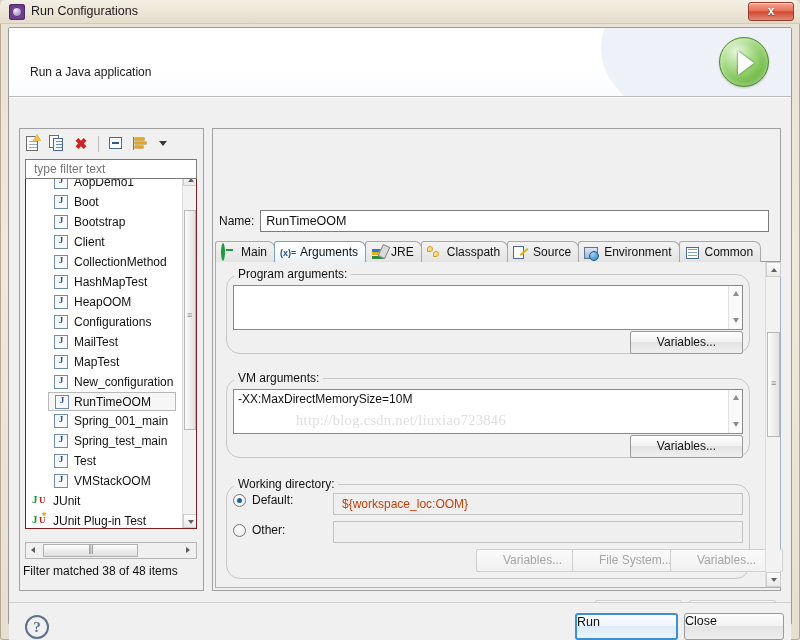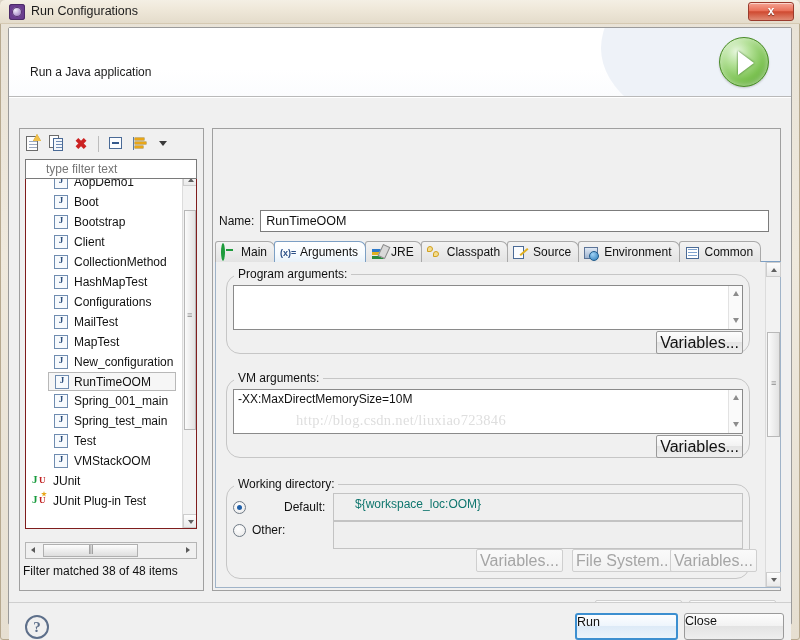--- a/index.html
+++ b/index.html
@@ -189,21 +189,21 @@
   }
   .ic-caret {
     position:absolute; left:6px; top:8px; width:0;height:0;
     border-left:4px solid transparent; border-right:4px solid transparent;
     border-top:5px solid #3a3a3a;
   }
   .filter-input {
     position: absolute; left: 16px; top: 61px; width: 172px; height: 20px;
     border: 1px solid #7a7a7a; background: #ffffff;
     font-family: "Liberation Sans", sans-serif; font-size: 12px;
-    padding: 0 20px; color: #15803d;
+    padding: 0 8px; color: #15803d;
     z-index: 3;
   }
   .tree-box {
     position: absolute; left: 16px; top: 73px; width: 172px; height: 358px;
     background: #ffffff; border: 1px solid #7f1d1d;
     overflow: hidden; z-index: 2;
   }
   .tree-scroll-v {
     position: absolute; right: 0; top: 0; width: 14px; height: 356px;
     background: #f2f2f2; border-left: 1px solid #dcdcdc;
@@ -425,24 +425,24 @@
   .ta-up::after, .ta-dn::after {
     content:""; position:absolute; left:4px; width:0;height:0;
     border-left:3.5px solid transparent; border-right:3.5px solid transparent;
   }
   .ta-up { position:absolute; left:0; top:0; width:14px; height:16px; cursor:pointer; }
   .ta-dn { position:absolute; left:0; bottom:0; width:14px; height:16px; cursor:pointer; }
   .ta-up::after { top:5px; border-bottom:5px solid #8c8c8c; }
   .ta-dn::after { top:5px; border-top:5px solid #8c8c8c; }
   .btn {
     position: absolute;
-    height: 23px; padding: 0 3px;
+    height: 23px; padding: 0 26px;
     background: linear-gradient(180deg,#fdfdfd 0%, #f2f2f2 48%, #e4e4e4 50%, #efefef 100%);
     border: 1px solid #9a9a9a; border-radius: 2px;
-    font-family: "Liberation Sans", sans-serif; font-size: 16px; color: #111;
+    font-family: "Liberation Sans", sans-serif; font-size: 12px; color: #111;
     cursor: pointer; line-height: 21px; text-align: center;
   }
   .btn.disabled {
     color: #a5a5a5; border-color: #cfcfcf;
     background: linear-gradient(180deg,#fafafa,#f1f1f1);
     cursor: default;
   }
   .watermark-url {
     position: absolute; left: 62px; top: 22px;
     font-family: "Liberation Serif", serif; font-size: 14.5px;
@@ -455,23 +455,23 @@
     border: 1px solid #6f7a86;
     background: radial-gradient(circle at 40% 35%, #ffffff, #e7e7e7);
     position: relative; margin-right: 6px; flex: none; cursor: pointer;
   }
   .radio.on::after {
     content:""; position:absolute; left:3px; top:3px; width:5px; height:5px;
     border-radius:50%; background:#1f5fa8;
   }
   .radio-label { font-size: 12px; color: #111; }
   .ro-input {
-    position: absolute; height: 28px; background: #efefef;
-    border: 1px solid #c3c3c3; font-size: 12px; color: #0f766e;
-    padding: 0 21px; line-height: 20px; overflow: hidden; white-space: nowrap;
+    position: absolute; height: 22px; background: #efefef;
+    border: 1px solid #c3c3c3; font-size: 12px; color: #c2410c;
+    padding: 0 8px; line-height: 20px; overflow: hidden; white-space: nowrap;
   }
   
   .footer {
     position: absolute; left: 0; top: 574px; width: 782px; height: 64px;
     background: #f0f0f0; border-top: 1px solid #cfcfcf;
   }
   .help-icon {
     position: absolute; left: 16px; top: 12px; width: 24px; height: 24px;
     border: 2px solid #5d6f8a; border-radius: 50%;
     color: #5d6f8a; font-size: 15px; font-weight: bold;
@@ -565,20 +565,24 @@
             <span class="jicon"></span>
             <span>Client</span>
           </div>
           <div class="t-item">
             <span class="jicon"></span>
             <span>CollectionMethod</span>
           </div>
           <div class="t-item">
             <span class="jicon"></span>
             <span>HashMapTest</span>
+          </div>
+          <div class="t-item">
+            <span class="jicon"></span>
+            <span>HeapOOM</span>
           </div>
           <div class="t-item">
             <span class="jicon"></span>
             <span>Configurations</span>
           </div>
           <div class="t-item">
             <span class="jicon"></span>
             <span>MailTest</span>
           </div>
           <div class="t-item">
@@ -714,21 +718,21 @@
               <div class="ta-up"></div>
               <div class="ta-dn"></div>
             </div>
           </div>
           <div class="btn" style="right:6px; top:56px;">Variables...</div>
         </div>
 
         <div class="group" style="top:222px; width:524px; height:95px;">
           <span class="group-title">Working directory:</span>
 
-          <div class="radio-row" style="left:6px; top:15px;gap:32px;">
+          <div class="radio-row" style="left:6px; top:8px;">
             <span class="radio on"></span>
             <span class="radio-label">Default:</span>
           </div>
           <div class="ro-input" style="left:106px; top:8px; width:410px;">${workspace_loc:OOM}</div>
 
           <div class="radio-row" style="left:6px; top:38px;">
             <span class="radio"></span>
             <span class="radio-label">Other:</span>
           </div>
           <div class="ro-input" style="left:106px; top:36px; width:410px; background:#efefef;"></div>

